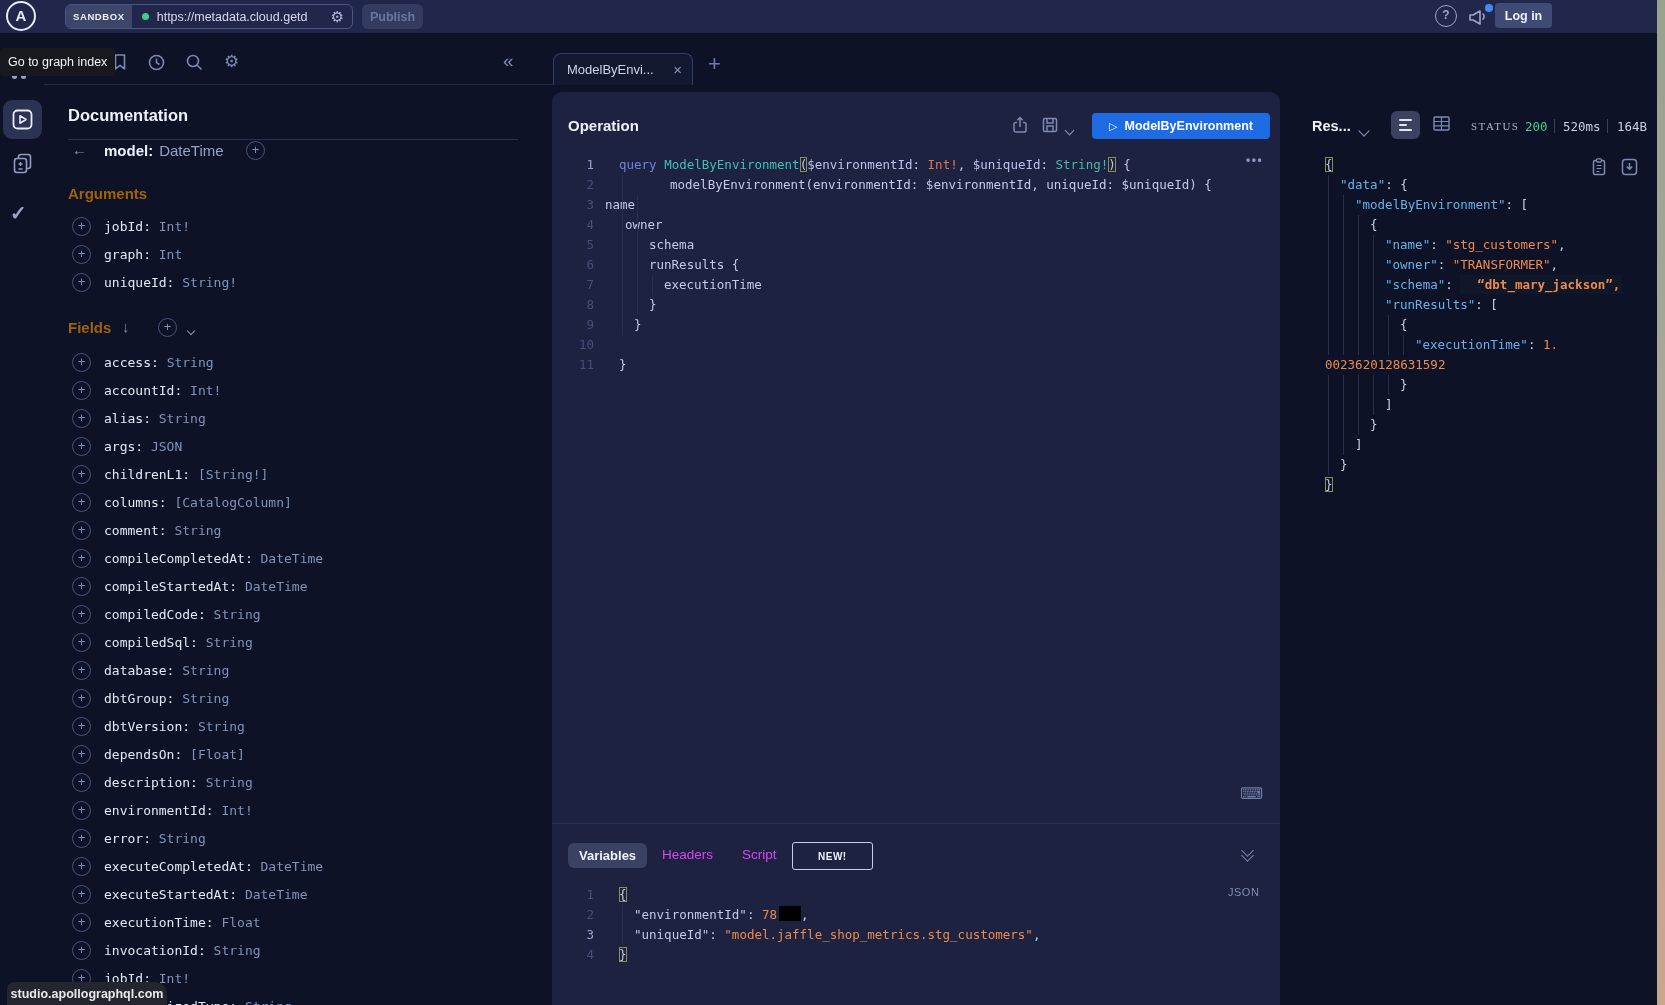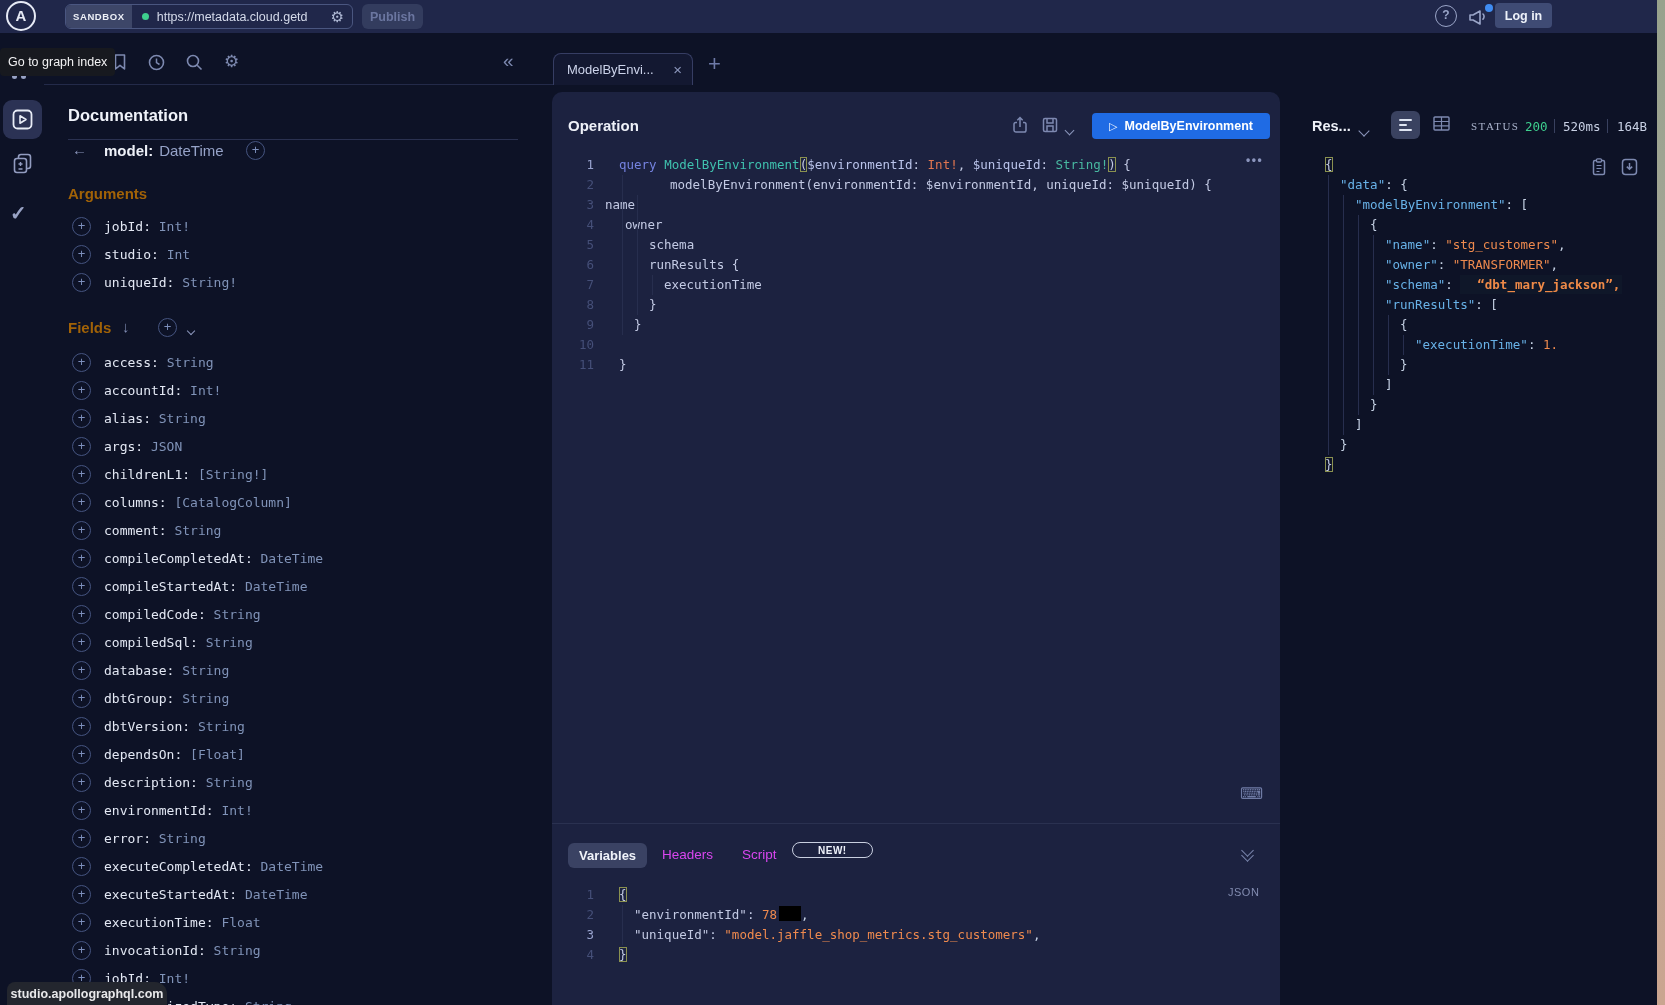--- a/index.html
+++ b/index.html
@@ -56,21 +56,21 @@
   .card{position:absolute;left:552px;top:92px;width:728px;height:913px;background:#1c2240;border-radius:10px 10px 0 0;}
   .optitle{position:absolute;left:568px;top:117px;color:#eef1f8;font-size:15px;font-weight:bold;}
   .hicon{position:absolute;color:#7d89b0;}
   .runbtn{position:absolute;left:1092px;top:113px;width:178px;height:26px;background:#1f6be4;border:none;border-radius:4px;color:#fff;font-size:12.5px;font-weight:bold;font-family:"Liberation Sans",sans-serif;display:flex;align-items:center;justify-content:center;gap:7px;}
   .runbtn .ply{font-size:11px;font-weight:normal;}
   .meatball{position:absolute;left:1246px;top:153px;color:#8b95bd;font-size:12px;letter-spacing:1.5px;font-weight:bold;}
   .kbd{position:absolute;left:1240px;top:784px;color:#6f7ba5;font-size:16px;}
   .carddiv{position:absolute;left:552px;top:823px;width:728px;height:1px;background:#2a3150;}
   .vtab-sel{position:absolute;left:568px;top:843px;height:25px;background:#3a4263;border-radius:6px;color:#f0f3fa;font-size:13px;font-weight:bold;display:flex;align-items:center;padding:0 11px;}
   .vtab{position:absolute;top:847px;color:#d946ef;font-size:13.5px;}
-  .newpill{position:absolute;left:792px;top:842px;height:16px;border:1.5px solid #c8cfe0;border-radius:10px;box-sizing:border-box;color:#eef2fa;font-size:10px;font-weight:bold;letter-spacing:.5px;display:flex;align-items:center;padding:0 25px;}
+  .newpill{position:absolute;left:792px;top:842px;height:28px;border:1.5px solid #c8cfe0;border-radius:3px;box-sizing:border-box;color:#eef2fa;font-size:10px;font-weight:bold;letter-spacing:.5px;display:flex;align-items:center;padding:0 25px;}
   .dblchev{position:absolute;left:1243px;top:846px;}
   .chev{display:block;width:8px;height:8px;border-right:1.7px solid #7d89b0;border-bottom:1.7px solid #7d89b0;transform:rotate(45deg);}
   .chev2{margin-top:-4px;}
   .jsonlabel{position:absolute;left:1228px;top:886px;color:#828cb0;font-size:11px;letter-spacing:.5px;}
   
   .resptitle{position:absolute;left:1312px;top:118px;color:#eef1f8;font-size:14.5px;font-weight:bold;}
   .respchev{position:absolute;left:1360px;top:121px;}
   .chevd{display:inline-block;width:7px;height:7px;border-right:1.6px solid #8b96bb;border-bottom:1.6px solid #8b96bb;transform:rotate(45deg);}
   .listbtn{position:absolute;left:1391px;top:111px;width:29px;height:28px;background:#3a4260;border-radius:6px;}
   .listbtn i{position:absolute;left:8px;height:2px;background:#dfe5f2;border-radius:1px;}
@@ -177,21 +177,21 @@
   <span class="cplus modelplus">+</span>
   <div class="sechead" style="left:68px;top:185px;">Arguments</div>
   <div class="doclist" style="top:212px;" id="arglist">
       <div class="frow">
         <span class="cplus">+</span>
         <span class="fname">jobId: </span>
         <span class="ftype">Int!</span>
       </div>
       <div class="frow">
         <span class="cplus">+</span>
-        <span class="fname">studio: </span>
+        <span class="fname">graph: </span>
         <span class="ftype">Int</span>
       </div>
       <div class="frow">
         <span class="cplus">+</span>
         <span class="fname">uniqueId: </span>
         <span class="ftype">String!</span>
       </div>
     </div>
   <div class="sechead" style="left:68px;top:319px;">Fields</div>
   <div class="fieldshead-icons" style="left:122px;top:318px;font-size:15px;">↓</div>
@@ -414,20 +414,21 @@
       <div class="cl"><span class="tks" style="margin-left: 25px;"><span class="bx">{</span></span></div>
       <div class="cl"><i class="g" style="left: 28px;"></i><span class="tks" style="margin-left: 40px;"><span class="key">"data"</span><span class="pn">: {</span></span></div>
       <div class="cl"><i class="g" style="left: 28px;"></i><i class="g" style="left: 43px;"></i><span class="tks" style="margin-left: 55px;"><span class="key">"modelByEnvironment"</span><span class="pn">: [</span></span></div>
       <div class="cl"><i class="g" style="left: 28px;"></i><i class="g" style="left: 43px;"></i><i class="g" style="left: 58px;"></i><span class="tks" style="margin-left: 70px;"><span class="pn">{</span></span></div>
       <div class="cl"><i class="g" style="left: 28px;"></i><i class="g" style="left: 43px;"></i><i class="g" style="left: 58px;"></i><i class="g" style="left: 73px;"></i><span class="tks" style="margin-left: 85px;"><span class="key">"name"</span><span class="pn">: </span><span class="str">"stg_customers"</span><span class="pn">,</span></span></div>
       <div class="cl"><i class="g" style="left: 28px;"></i><i class="g" style="left: 43px;"></i><i class="g" style="left: 58px;"></i><i class="g" style="left: 73px;"></i><span class="tks" style="margin-left: 85px;"><span class="key">"owner"</span><span class="pn">: </span><span class="str">"TRANSFORMER"</span><span class="pn">,</span></span></div>
       <div class="cl"><i class="g" style="left: 28px;"></i><i class="g" style="left: 43px;"></i><i class="g" style="left: 58px;"></i><i class="g" style="left: 73px;"></i><span class="tks" style="margin-left: 85px;"><span class="key">"schema"</span><span class="pn">: </span><span class="red">“dbt_mary_jackson”,</span></span></div>
       <div class="cl"><i class="g" style="left: 28px;"></i><i class="g" style="left: 43px;"></i><i class="g" style="left: 58px;"></i><i class="g" style="left: 73px;"></i><span class="tks" style="margin-left: 85px;"><span class="key">"runResults"</span><span class="pn">: [</span></span></div>
       <div class="cl"><i class="g" style="left: 28px;"></i><i class="g" style="left: 43px;"></i><i class="g" style="left: 58px;"></i><i class="g" style="left: 73px;"></i><i class="g" style="left: 88px;"></i><span class="tks" style="margin-left: 100px;"><span class="pn">{</span></span></div>
       <div class="cl"><i class="g" style="left: 28px;"></i><i class="g" style="left: 43px;"></i><i class="g" style="left: 58px;"></i><i class="g" style="left: 73px;"></i><i class="g" style="left: 88px;"></i><i class="g" style="left: 103px;"></i><span class="tks" style="margin-left: 115px;"><span class="key">"executionTime"</span><span class="pn">: </span><span class="num">1.</span></span></div>
+      <div class="cl"><span class="tks" style="margin-left: 25px;"><span class="num">0023620128631592</span></span></div>
       <div class="cl"><i class="g" style="left: 28px;"></i><i class="g" style="left: 43px;"></i><i class="g" style="left: 58px;"></i><i class="g" style="left: 73px;"></i><i class="g" style="left: 88px;"></i><span class="tks" style="margin-left: 100px;"><span class="pn">}</span></span></div>
       <div class="cl"><i class="g" style="left: 28px;"></i><i class="g" style="left: 43px;"></i><i class="g" style="left: 58px;"></i><i class="g" style="left: 73px;"></i><span class="tks" style="margin-left: 85px;"><span class="pn">]</span></span></div>
       <div class="cl"><i class="g" style="left: 28px;"></i><i class="g" style="left: 43px;"></i><i class="g" style="left: 58px;"></i><span class="tks" style="margin-left: 70px;"><span class="pn">}</span></span></div>
       <div class="cl"><i class="g" style="left: 28px;"></i><i class="g" style="left: 43px;"></i><span class="tks" style="margin-left: 55px;"><span class="pn">]</span></span></div>
       <div class="cl"><i class="g" style="left: 28px;"></i><span class="tks" style="margin-left: 40px;"><span class="pn">}</span></span></div>
       <div class="cl"><span class="tks" style="margin-left: 25px;"><span class="bx">}</span></span></div>
     </div>
 
   <div class="bubble">studio.apollographql.com</div>
 

